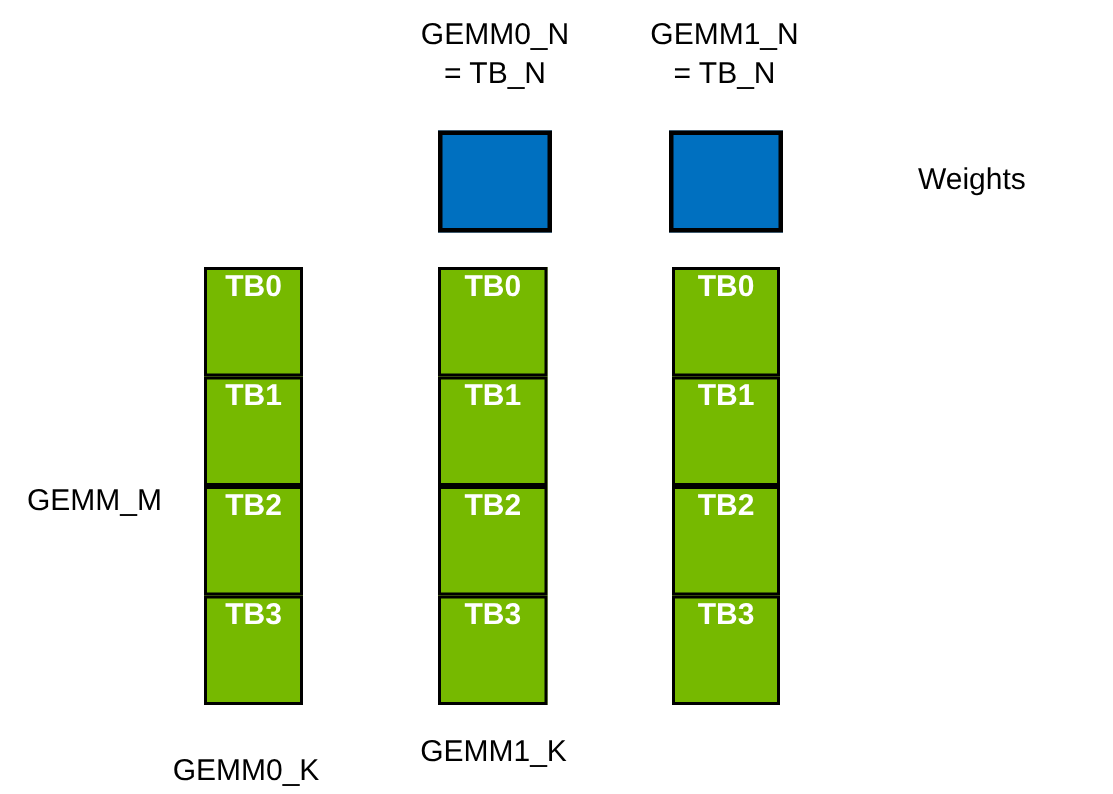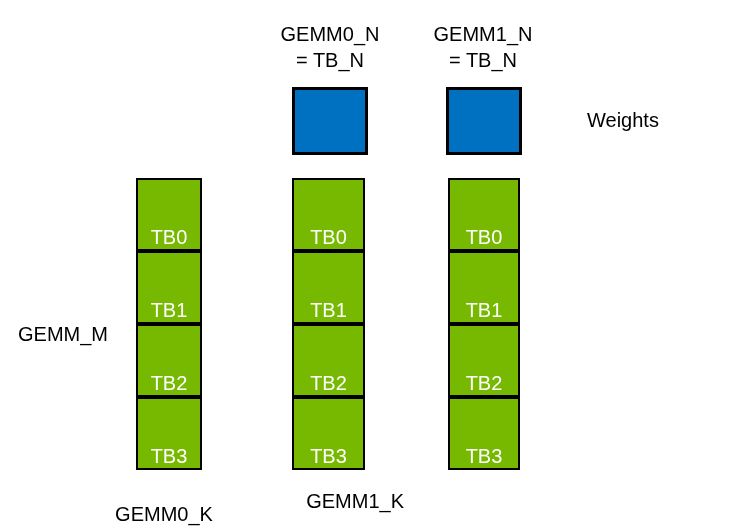--- a/index.html
+++ b/index.html
@@ -24,21 +24,20 @@
     color: var(--text);
     overflow: hidden;
   }
   .two-line-label {
     position: absolute;
     width: 150px;
     text-align: center;
     font-size: 20px;
     line-height: 26px;
     white-space: nowrap;
-    margin-top: 11px;
   }
   .weight-block {
     position: absolute;
     width: 76px;
     height: 68px;
     background: var(--blue);
     border: 3px solid var(--border);
     box-sizing: border-box;
   }
   .tb-column {
@@ -46,22 +45,23 @@
     top: 178px;
     display: flex;
     flex-direction: column;
   }
   .tb-cell {
     height: 73px;
     box-sizing: border-box;
     background: var(--green);
     border: 2px solid var(--border);
     display: flex;
-    align-items: flex-end;
+    align-items: flex-start;
     justify-content: center;
+    font-weight: bold;
   }
   .tb-cell span {
     color: var(--cell_text);
     font-size: 20px;
   }
   .side-label {
     position: absolute;
     font-size: 20px;
     line-height: 24px;
     white-space: nowrap;
@@ -131,18 +131,18 @@
       </div>
     <div class="tb-cell">
         <span>TB2</span>
       </div>
     <div class="tb-cell">
         <span>TB3</span>
       </div>
   </div>
 
   <div class="side-label" style="left:18px; top:322px;">GEMM_M</div>
-  <div class="side-label" style="left:587px; top:108px;">Weights</div>
+  <div class="side-label" style="left:612px; top:108px;">Weights</div>
 
   <div class="bottom-label" style="left:89px; top:502px;">GEMM0_K</div>
-  <div class="bottom-label" style="left:254px; top:489px;text-align:right;">GEMM1_K</div>
+  <div class="bottom-label" style="left:254px; top:489px;">GEMM1_K</div>
 
 </div>
 
 </body></html>

